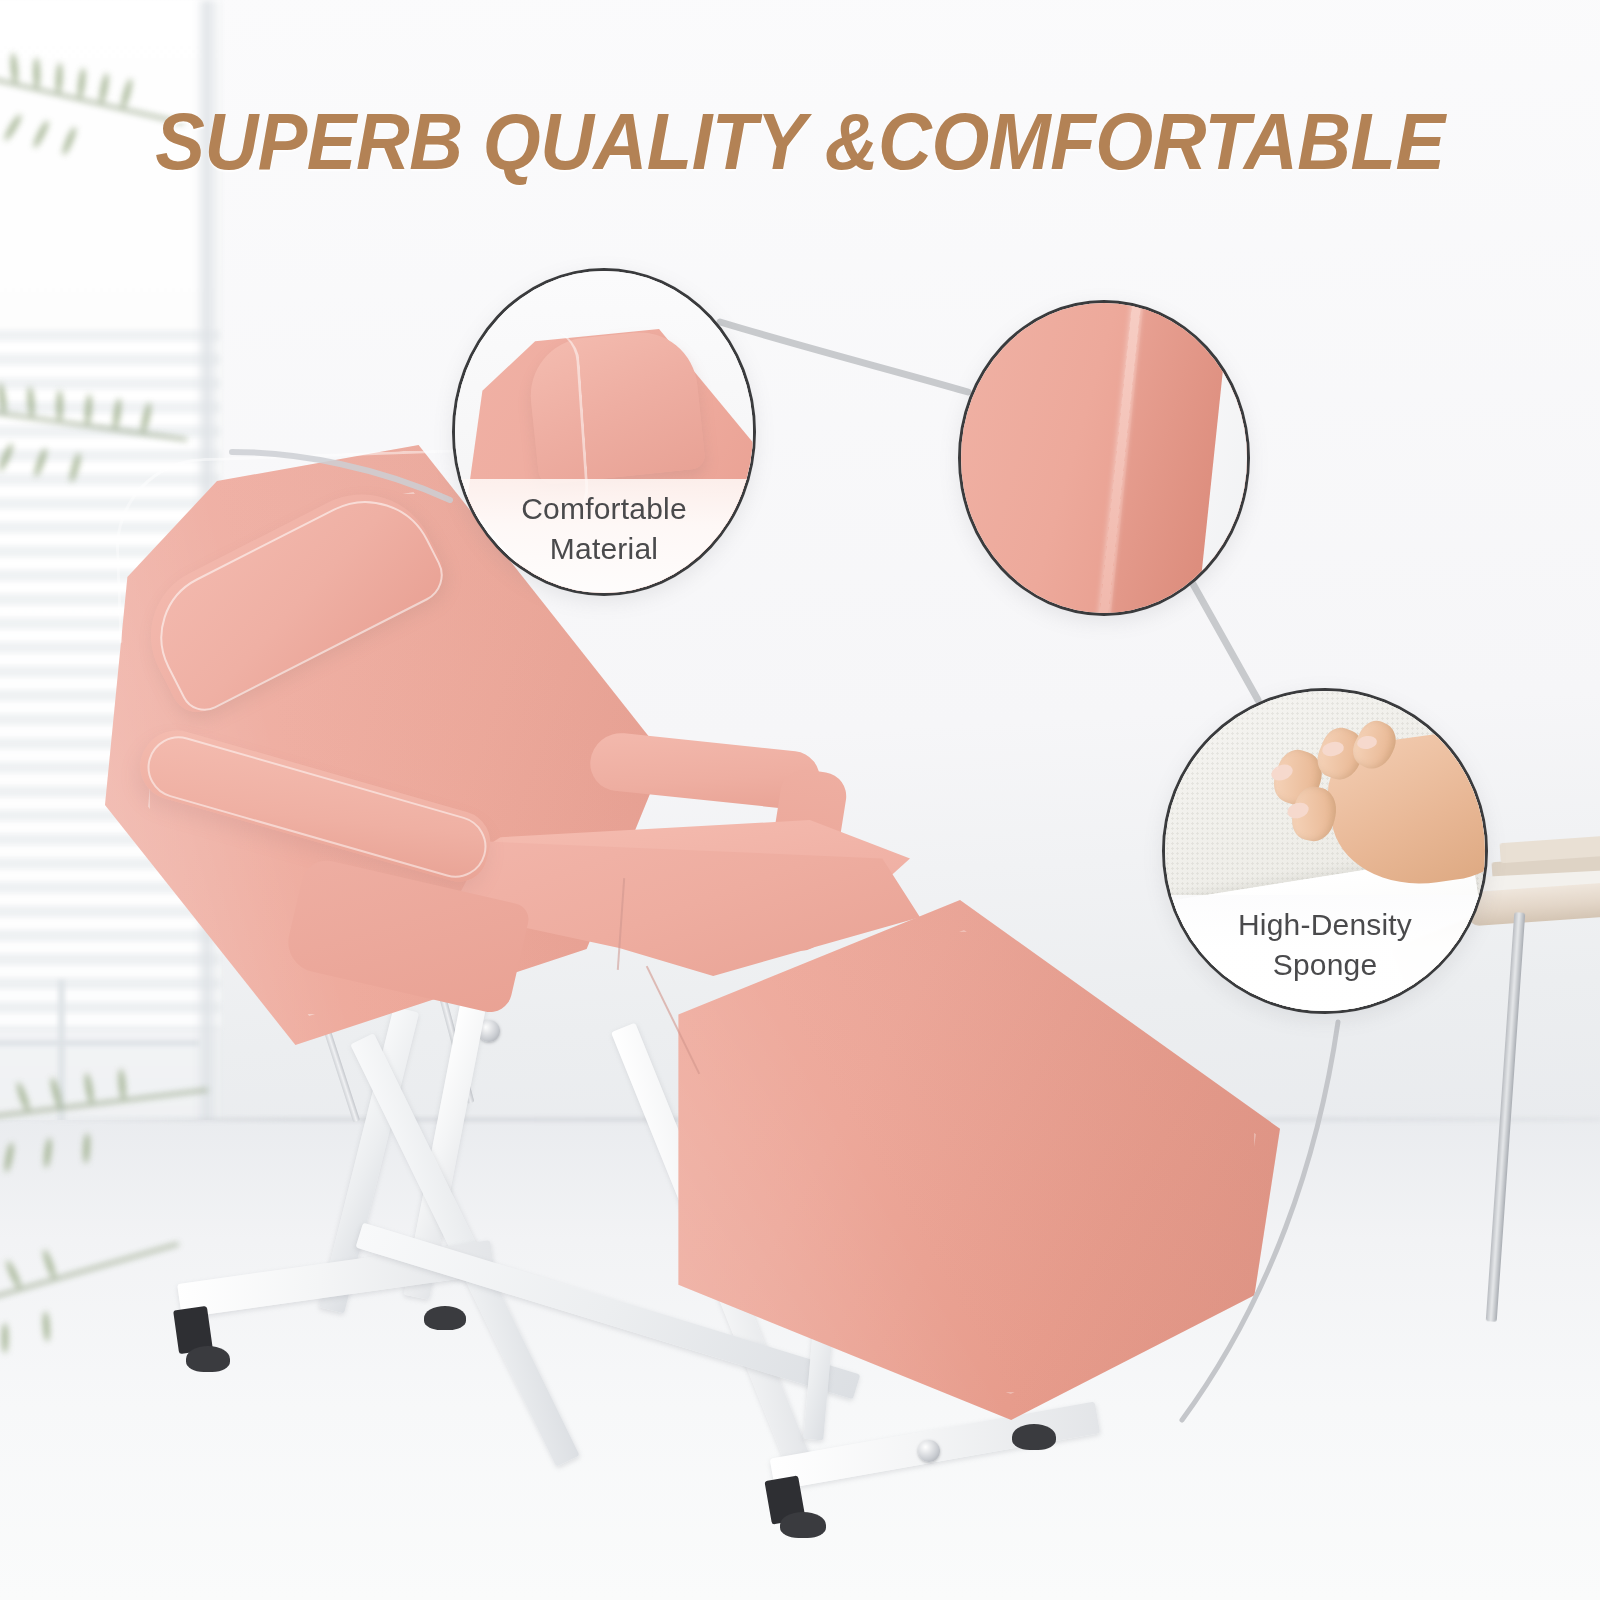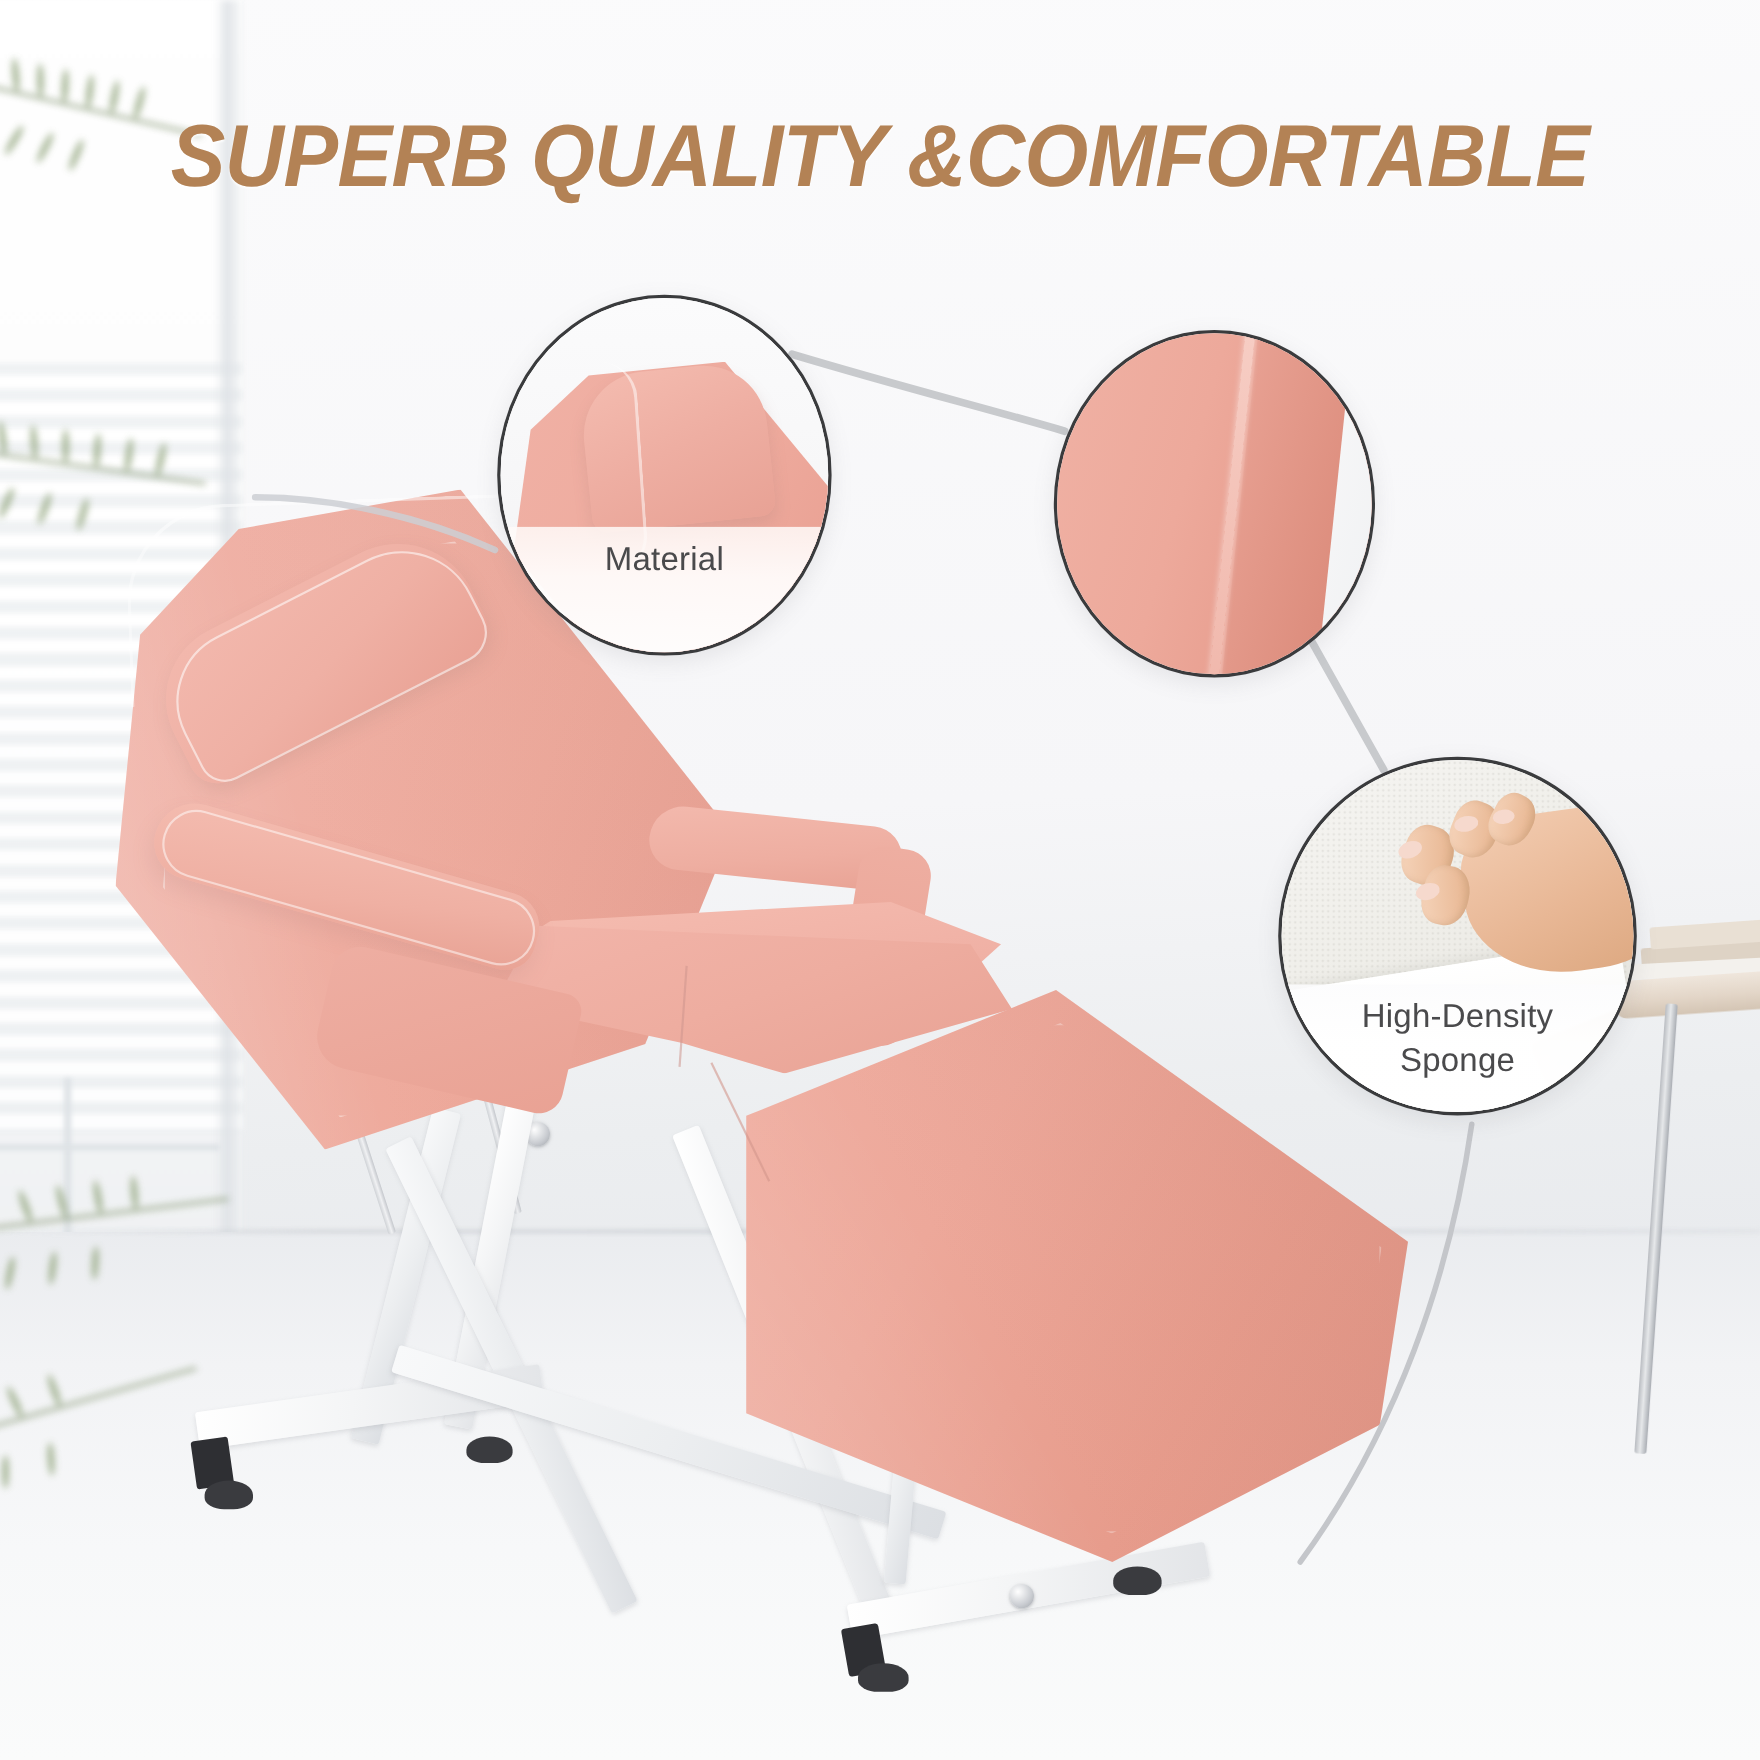--- a/index.html
+++ b/index.html
@@ -422,20 +422,21 @@
   </svg>
 
   <div class="callout" style="left:452px;top:268px;width:298px;height:322px;">
     <div class="inner">
       <div class="ch-bg"></div>
       <div class="ch-back"></div>
       <div class="ch-pillow"></div>
       <div class="ch-pipe"></div>
     </div>
     <div class="label" style="height:104px;">
+      <div>Comfortable</div>
       <div>Material</div>
     </div>
   </div>
 
   <div class="callout" style="left:958px;top:300px;width:286px;height:310px;">
     <div class="inner">
       <div class="pu-left"></div>
       <div class="pu-right"></div>
       <div class="pu-seam"></div>
       <div class="pu-white"></div>

